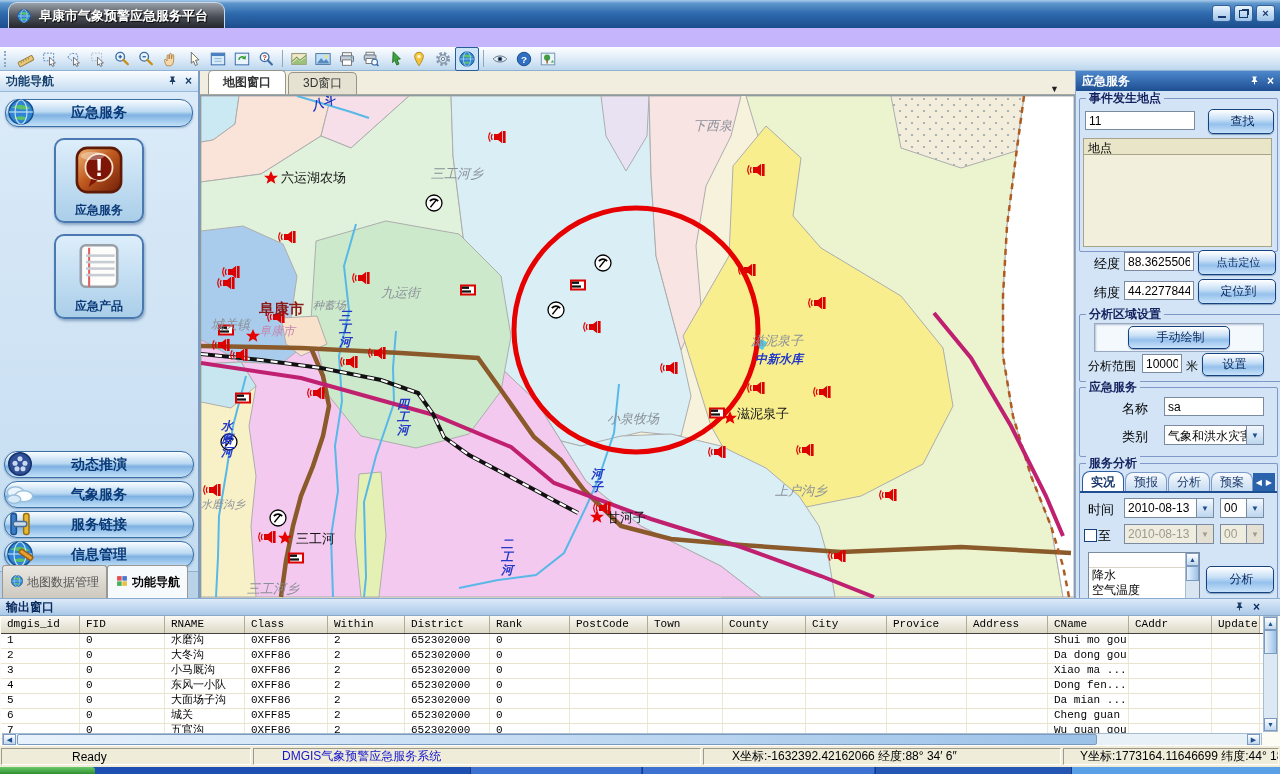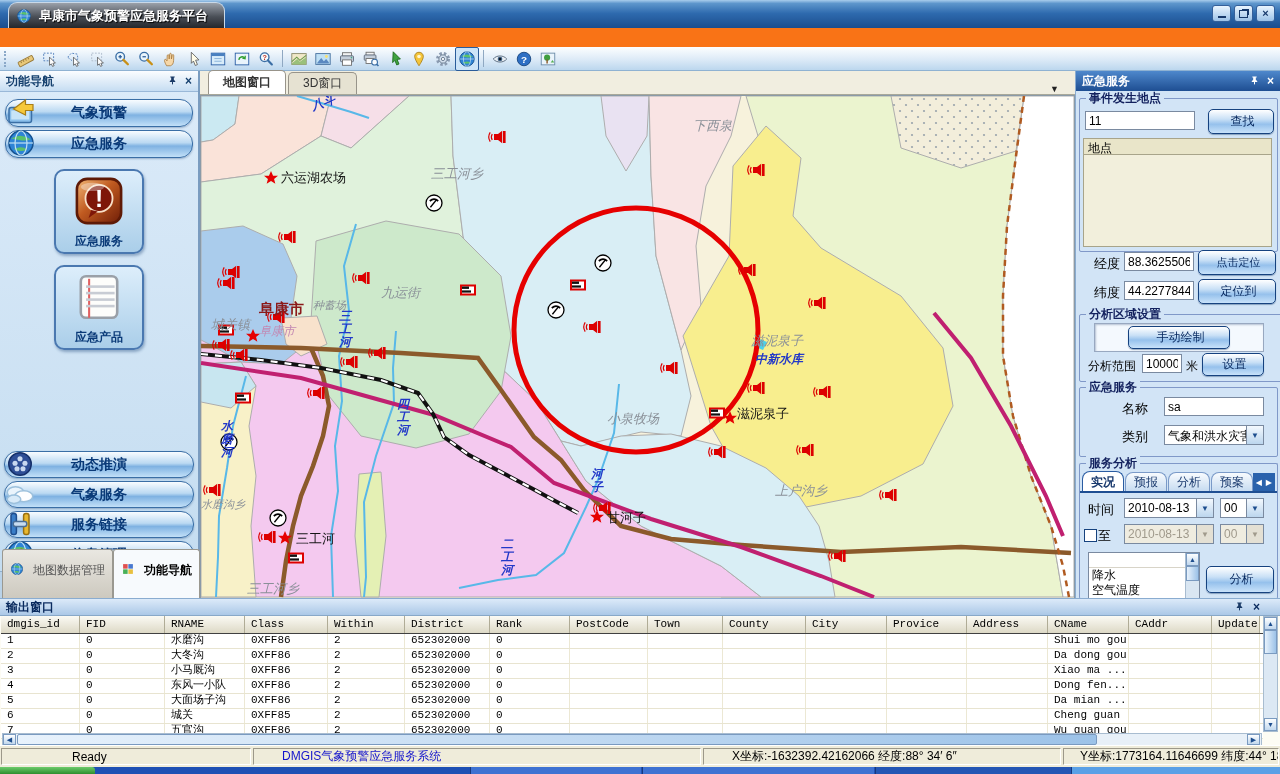--- a/index.html
+++ b/index.html
@@ -1,16 +1,16 @@
 <!DOCTYPE html>
 <html><head>
 <meta charset="utf-8">
 <style>
   html,body{margin:0;padding:0;}
-  #stage{position:relative;width:1280px;height:774px;background:#f97316;font-family:"Liberation Sans",sans-serif;overflow:hidden;user-select:none;}
+  #stage{position:relative;width:1280px;height:774px;background:#c4b5fd;font-family:"Liberation Sans",sans-serif;overflow:hidden;user-select:none;}
   .abs{position:absolute;}
   
   #titlebar{left:0;top:0;width:1280px;height:28px;background:linear-gradient(#A9CDEC 0%,#5E96CC 12%,#2E6AAE 48%,#1B4D8D 100%);}
   #title-tab{position:absolute;left:8px;top:2px;height:25px;padding:0 16px 0 30px;background:linear-gradient(#9BA1AA,#4A4F57 55%,#24272C);border:1px solid #C9D9E9;border-bottom:none;border-radius:9px 9px 0 0;color:#fff;font-weight:bold;font-size:13px;line-height:25px;text-shadow:1px 1px 1px #000;}
   #title-tab .appicon{position:absolute;left:7px;top:4px;}
   #winbtns{position:absolute;right:5px;top:5px;display:flex;gap:3px;}
   .winbtn{width:17px;height:15px;background:linear-gradient(#EAF5FE,#9CC2E8);border:1px solid #35609A;border-radius:3px;display:flex;align-items:center;justify-content:center;}
   .g-min{width:8px;height:2px;background:#16386A;margin-top:7px;}
   .g-rest{width:7px;height:6px;border:1px solid #16386A;box-shadow:2px -2px 0 -1px #16386A;}
   .g-close{color:#16386A;font-size:11px;font-weight:bold;line-height:1;}
@@ -30,21 +30,21 @@
   .pt-ico{margin-left:5px;display:flex;align-items:center;}
   .pill{position:relative;height:26px;margin:3px 5px;border:1px solid #3A6EA5;border-radius:13px;background:linear-gradient(#F8FCFF,#BBD9F2 45%,#7FB2E2 58%,#C2E0F8);display:flex;align-items:center;justify-content:center;color:#0A3A78;font-weight:bold;font-size:14px;box-shadow:0 1px 2px rgba(30,70,120,.35);}
   .pill .pico{position:absolute;left:0px;top:-3px;}
   #lp-pills{padding-top:4px;}
   #lp-bigs{text-align:center;}
   .bigbtn{width:86px;margin:11px auto 0;border:2px solid #4A78B0;border-radius:10px;background:linear-gradient(#DDEEFB,#AACEE9);padding:4px 0 2px;box-shadow:1px 2px 3px rgba(30,70,120,.4);}
   .bigbtn .blabel{font-size:12px;font-weight:bold;color:#0A3A78;margin-top:2px;}
   #lp-navs{position:absolute;left:0;right:0;bottom:27px;}
   #lp-navs .pill{height:25px;margin:3px 4px;font-size:14px;}
   #lp-tabs{position:absolute;left:0;bottom:0;width:100%;height:27px;background:#B9D2E8;display:flex;align-items:flex-end;padding-left:2px;box-sizing:border-box;border-top:1px solid #8FB0CE;}
-  .lp-tab{height:24px;padding:12px 7px;display:flex;gap:9px;font-size:12px;color:#555;background:linear-gradient(#E9E7E1,#CDC9BF);border:1px solid #9A9890;border-bottom:none;border-radius:3px 3px 0 0;white-space:nowrap;}
+  .lp-tab{height:24px;padding:4px 7px;display:flex;align-items:center;gap:3px;font-size:12px;color:#555;background:linear-gradient(#E9E7E1,#CDC9BF);border:1px solid #9A9890;border-bottom:none;border-radius:3px 3px 0 0;white-space:nowrap;}
   .lp-tab.active{background:#F7FAFD;color:#000;font-weight:bold;}
   
   #maparea{left:200px;top:71px;width:875px;height:527px;}
   #maptabs{height:24px;background:#F1EEE0;border-bottom:1px solid #A8A89A;display:flex;align-items:flex-end;padding-left:8px;box-sizing:border-box;}
   .map-tab{height:21px;padding:0 14px;display:flex;align-items:center;font-size:12px;color:#333;background:#E6E2D2;border:1px solid #98948A;border-bottom:none;border-radius:5px 5px 0 0;margin-right:2px;}
   .map-tab.active{background:#FFFFFF;font-weight:bold;height:23px;}
   .map-dd{margin-left:auto;margin-right:16px;font-size:9px;color:#222;}
   #mapcanvas{position:relative;width:873px;height:502px;border:1px solid #8A9AA8;background:#F7F2DC;overflow:hidden;box-sizing:content-box;}
   text.place-gray{fill:#8A9098;font-style:italic;font-size:13px;}
   text.place-gray-sm{fill:#8A9098;font-style:italic;font-size:11px;}
@@ -295,28 +295,20 @@
       <span>功能导航</span>
       <span class="sp"></span>
       <span class="pt-ico" id="lp-pin">
           <svg width="11" height="11" viewBox="0 0 20 20">
             <path d="M6 1 H14 V2.6 H12.4 V7 L15 9.4 V10.8 H10.9 V14.6 L10 16 L9.1 14.6 V10.8 H5 V9.4 L7.6 7 V2.6 H6 Z" fill="#1A3A66"></path>
           </svg>
         </span>
       <span class="pt-ico" style="font-weight:bold;color:#15406E;margin-left:7px;">×</span>
     </div>
     <div id="lp-pills">
-        <div class="pill">
-          <span class="pico"><svg width="30" height="30" viewBox="0 0 20 20">
-              <rect x="2" y="7" width="15" height="10" rx="1.5" fill="#8CC0EC" stroke="#3A6EA5"></rect>
-              <rect x="3.5" y="9" width="12" height="6" fill="#C8E4F8"></rect>
-              <path d="M5 8 L13 2 L13 5 L18 5 L18 9 L13 9 L13 12 Z" fill="#F6C83A" stroke="#A87E18" stroke-width="0.8"></path>
-            </svg></span>
-          <span>气象预警</span>
-        </div>
         <div class="pill">
           <span class="pico"><svg width="30" height="30" viewBox="0 0 20 20">
               <circle cx="10" cy="10" r="8" fill="#2F84D6" stroke="#14508E"></circle>
               <path d="M3.5 7 Q10 3 16.5 7.5 Q13 9 9 8 Q5.5 7.5 3.5 7 Z" fill="#5BC06A"></path>
               <path d="M5 14 Q9 16.5 14 14.5 Q12 12.5 8.5 13 Z" fill="#5BC06A"></path>
               <ellipse cx="10" cy="10" rx="4" ry="8" fill="none" stroke="#BFE0F4" stroke-width="0.8"></ellipse>
               <line x1="2" y1="10" x2="18" y2="10" stroke="#BFE0F4" stroke-width="0.8"></line>
             </svg></span>
           <span>应急服务</span>
         </div>

